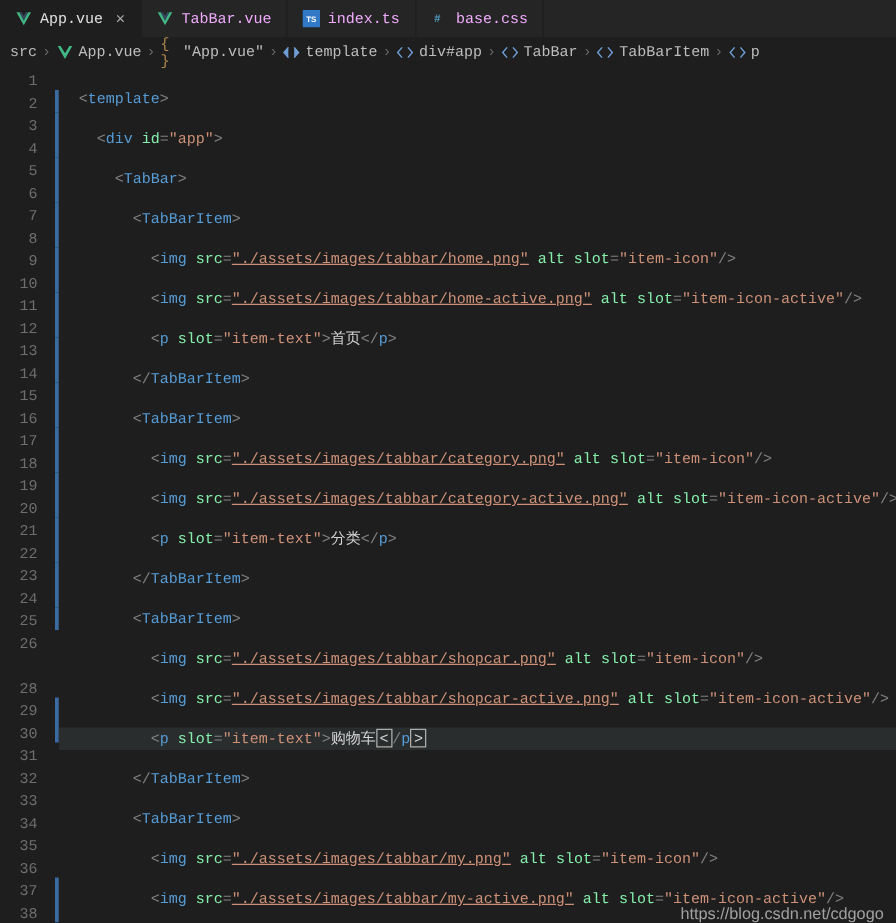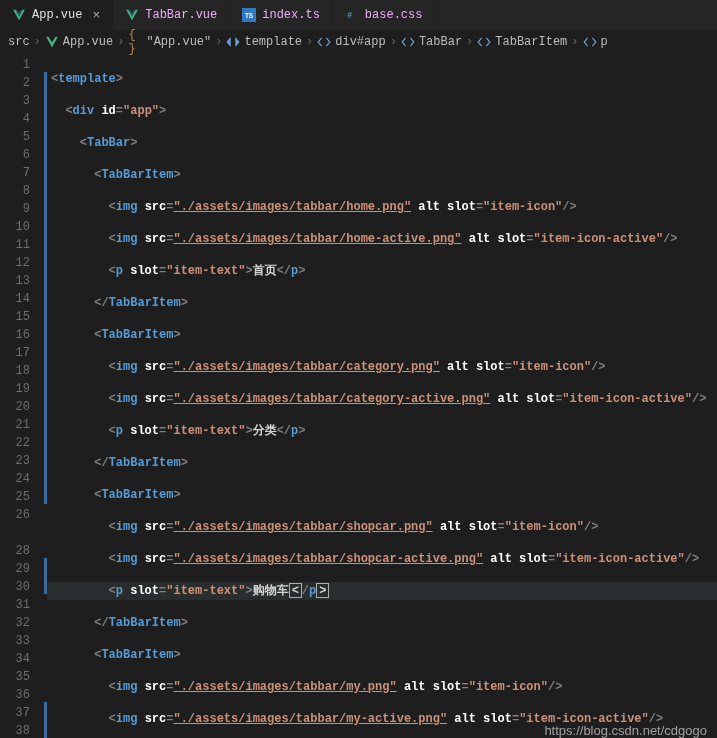--- a/index.html
+++ b/index.html
@@ -82,28 +82,27 @@
   .code {
     flex: 1;
     padding-top: 2px;
     overflow: hidden;
     white-space: pre;
   }
   .line {
     height: 18px;
     line-height: 18px;
     font-size: 12px;
-    padding-left: 4px;
-    font-weight: bold;
+    padding-left: 16px;
   }
   .line.hl { background: #2a2d2e; }
   
   .pun { color: #808080; }
   .tag { color: #569cd6; }
-  .attr { color: #ffffff; margin-top: 14px; }
+  .attr { color: #86efac; margin-top: 14px; }
   .str { color: #ce9178; }
   .strunder { color: #ce9178; text-decoration: underline; }
   .txt { color: #d4d4d4; }
   .cursor {
     display:inline-block;
     border:1px solid #aeafad;
     color:#d4d4d4;
     padding:0 2px;
     height:15px;
     line-height:14px;

